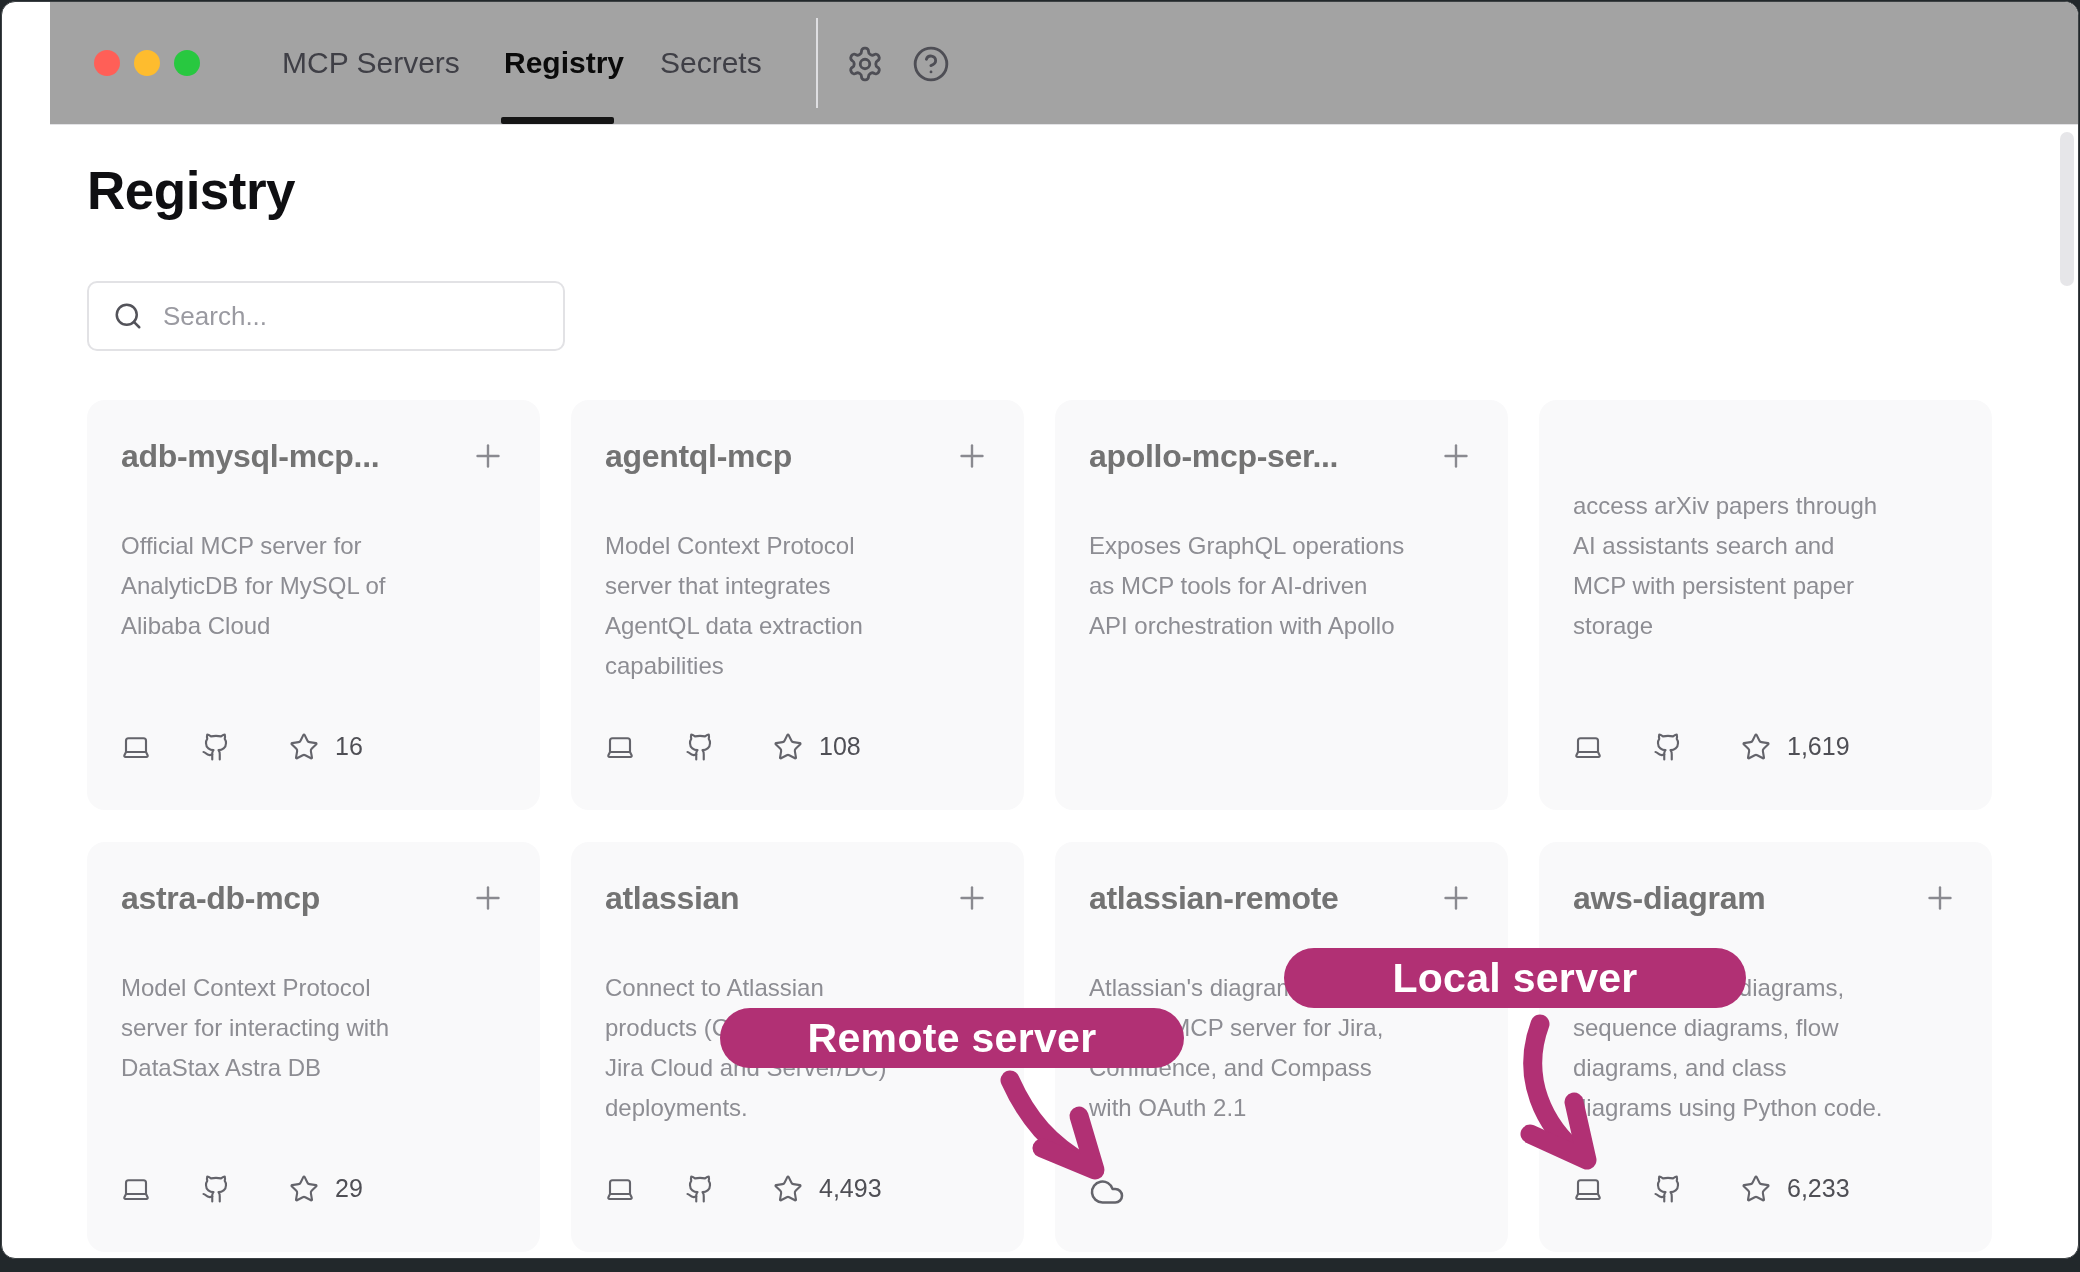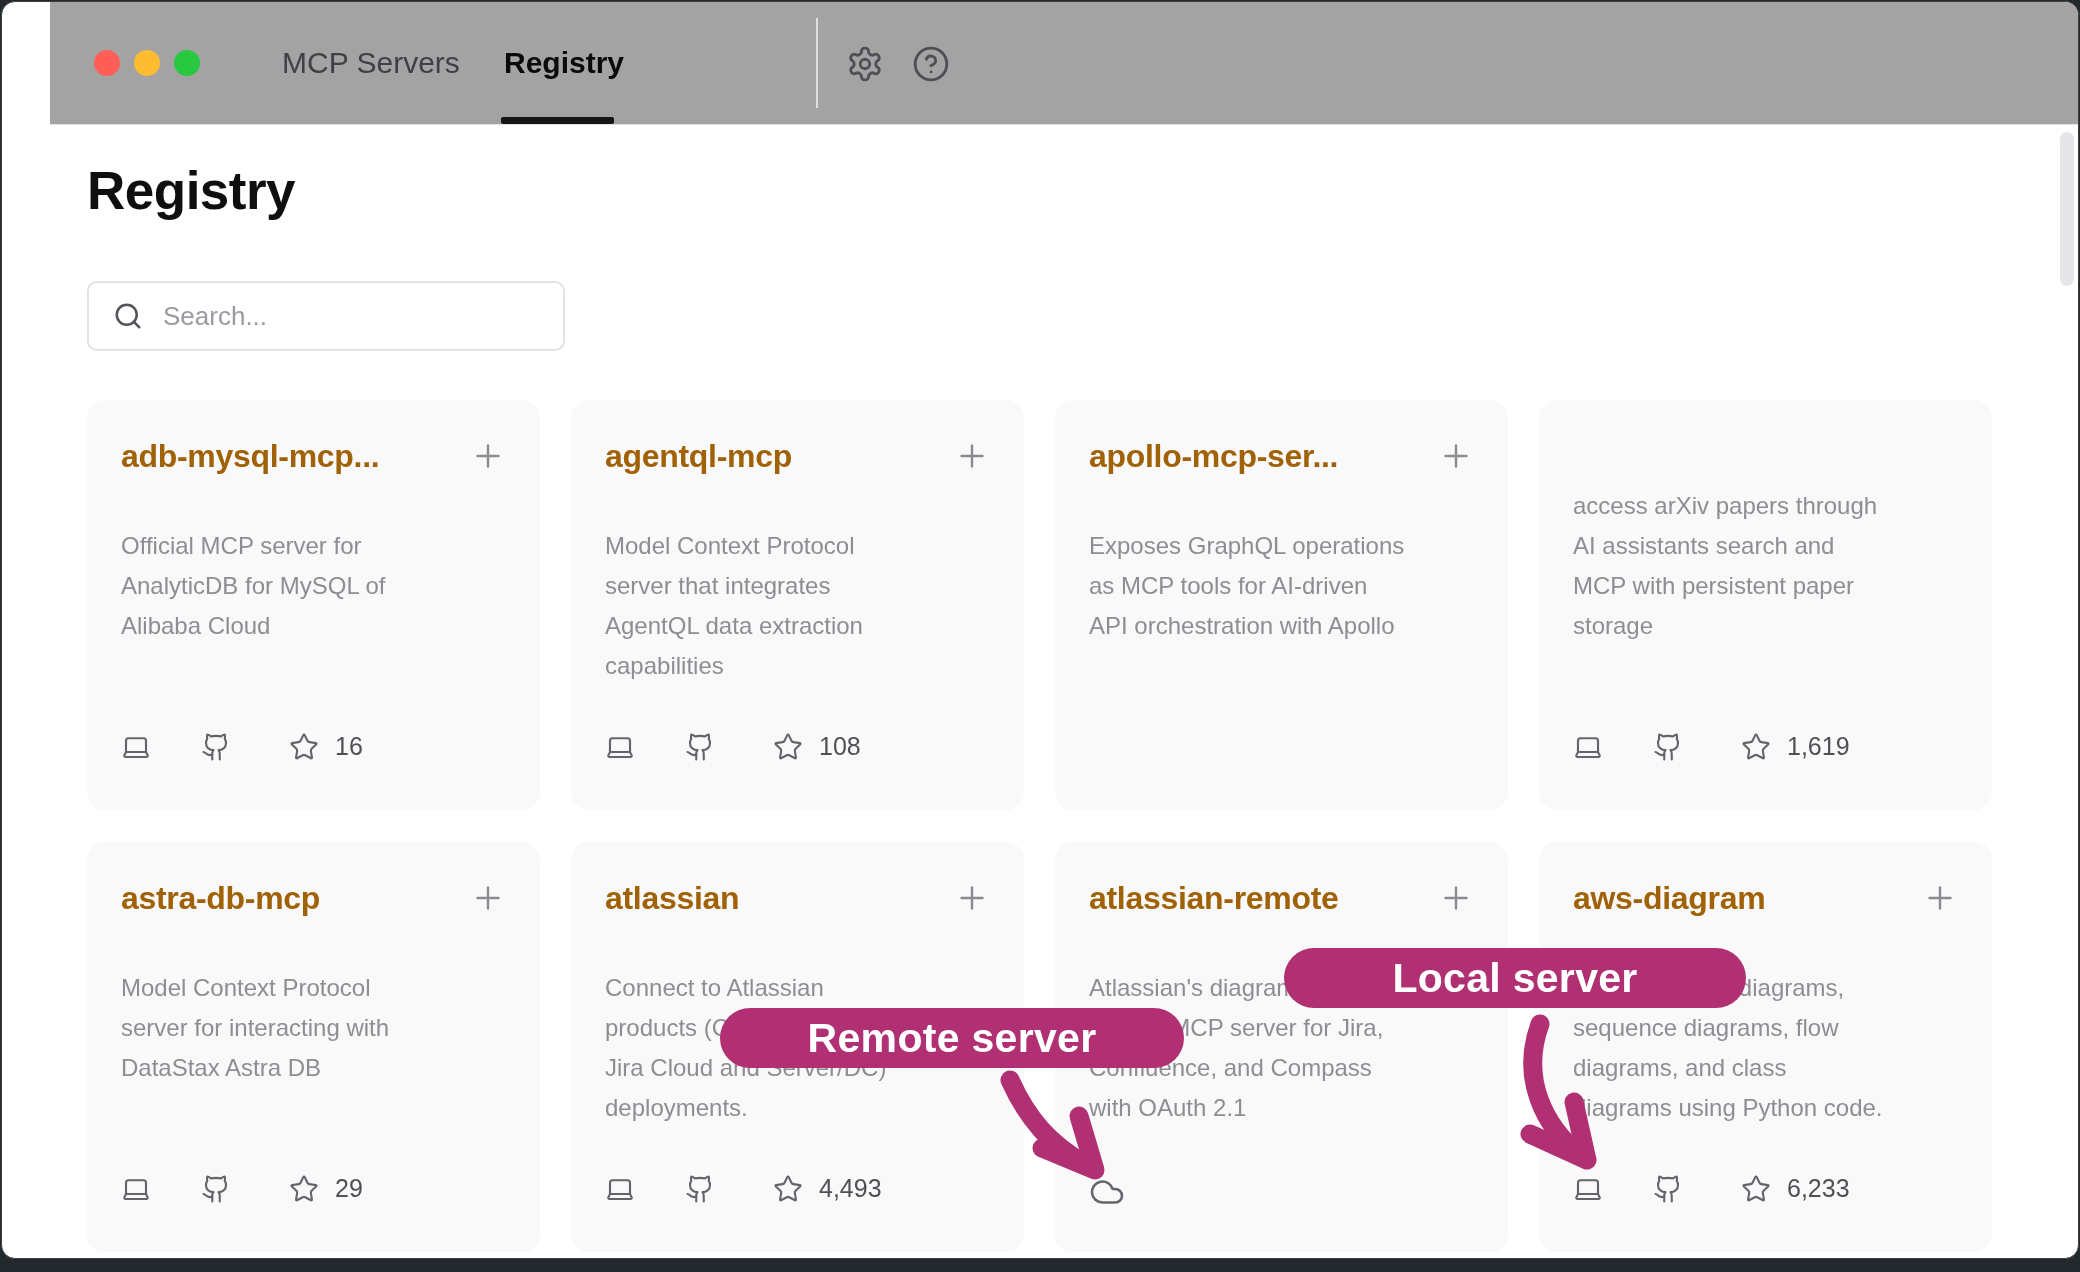--- a/index.html
+++ b/index.html
@@ -64,21 +64,21 @@
     display:grid;grid-template-columns:repeat(4,453px);
     grid-auto-rows:410px;column-gap:31px;row-gap:32px;
   }
   .card{
     background:#f9f9fa;border-radius:18px;
     padding:36px 34px 48px 34px;box-sizing:border-box;
     display:flex;flex-direction:column;position:relative;
   }
   .card-head{display:flex;justify-content:space-between;align-items:flex-start;}
   .card-title{
-    font-size:32px;font-weight:700;color:#a16207;line-height:40px;
+    font-size:32px;font-weight:700;color:#737373;line-height:40px;
     white-space:nowrap;overflow:hidden;letter-spacing:-0.3px;
   }
   .add-btn{flex:0 0 auto;margin-left:10px;margin-top:2px;width:36px;height:36px;color:#8a8a90;background:none;border:none;padding:0;cursor:default;}
   .add-btn svg{width:36px;height:36px;}
   .card-desc{margin-top:50px;font-size:24px;line-height:40px;color:#8d8d93;}
   .card-footer{margin-top:auto;display:flex;color:#64646b;}
   .card-footer .ficon{width:30px;height:30px;flex:0 0 auto;}
   .ficon.gh{margin-left:50px;}
   .ficon.st{margin-left:58px;}
   .star-count{margin-left:16px;font-size:25px;color:#4f4f55;}
@@ -110,20 +110,23 @@
   <div class="titlebar">
     <div class="traffic tl-close"></div>
     <div class="traffic tl-min"></div>
     <div class="traffic tl-zoom"></div>
 
     <div class="tab tab-mcp">
       <span>MCP Servers</span>
     </div>
     <div class="tab tab-registry">
       <span>Registry</span>
+    </div>
+    <div class="tab tab-secrets">
+      <span>Secrets</span>
     </div>
     <div class="tab-underline"></div>
 
     <div class="tb-divider"></div>
 
     <button class="tb-btn btn-settings" style="background:none;border:none;padding:0;">
       <span>
         <svg viewBox="0 0 24 24" fill="none" stroke="currentColor" stroke-width="1.8" stroke-linecap="round" stroke-linejoin="round">
           <path d="M12.22 2h-.44a2 2 0 0 0-2 2v.18a2 2 0 0 1-1 1.73l-.43.25a2 2 0 0 1-2 0l-.15-.08a2 2 0 0 0-2.73.73l-.22.38a2 2 0 0 0 .73 2.73l.15.1a2 2 0 0 1 1 1.72v.51a2 2 0 0 1-1 1.74l-.15.09a2 2 0 0 0-.73 2.73l.22.38a2 2 0 0 0 2.73.73l.15-.08a2 2 0 0 1 2 0l.43.25a2 2 0 0 1 1 1.73V20a2 2 0 0 0 2 2h.44a2 2 0 0 0 2-2v-.18a2 2 0 0 1 1-1.73l.43-.25a2 2 0 0 1 2 0l.15.08a2 2 0 0 0 2.73-.73l.22-.39a2 2 0 0 0-.73-2.73l-.15-.08a2 2 0 0 1-1-1.74v-.5a2 2 0 0 1 1-1.74l.15-.09a2 2 0 0 0 .73-2.73l-.22-.38a2 2 0 0 0-2.73-.73l-.15.08a2 2 0 0 1-2 0l-.43-.25a2 2 0 0 1-1-1.73V4a2 2 0 0 0-2-2z"></path>
           <circle cx="12" cy="12" r="3"></circle>

